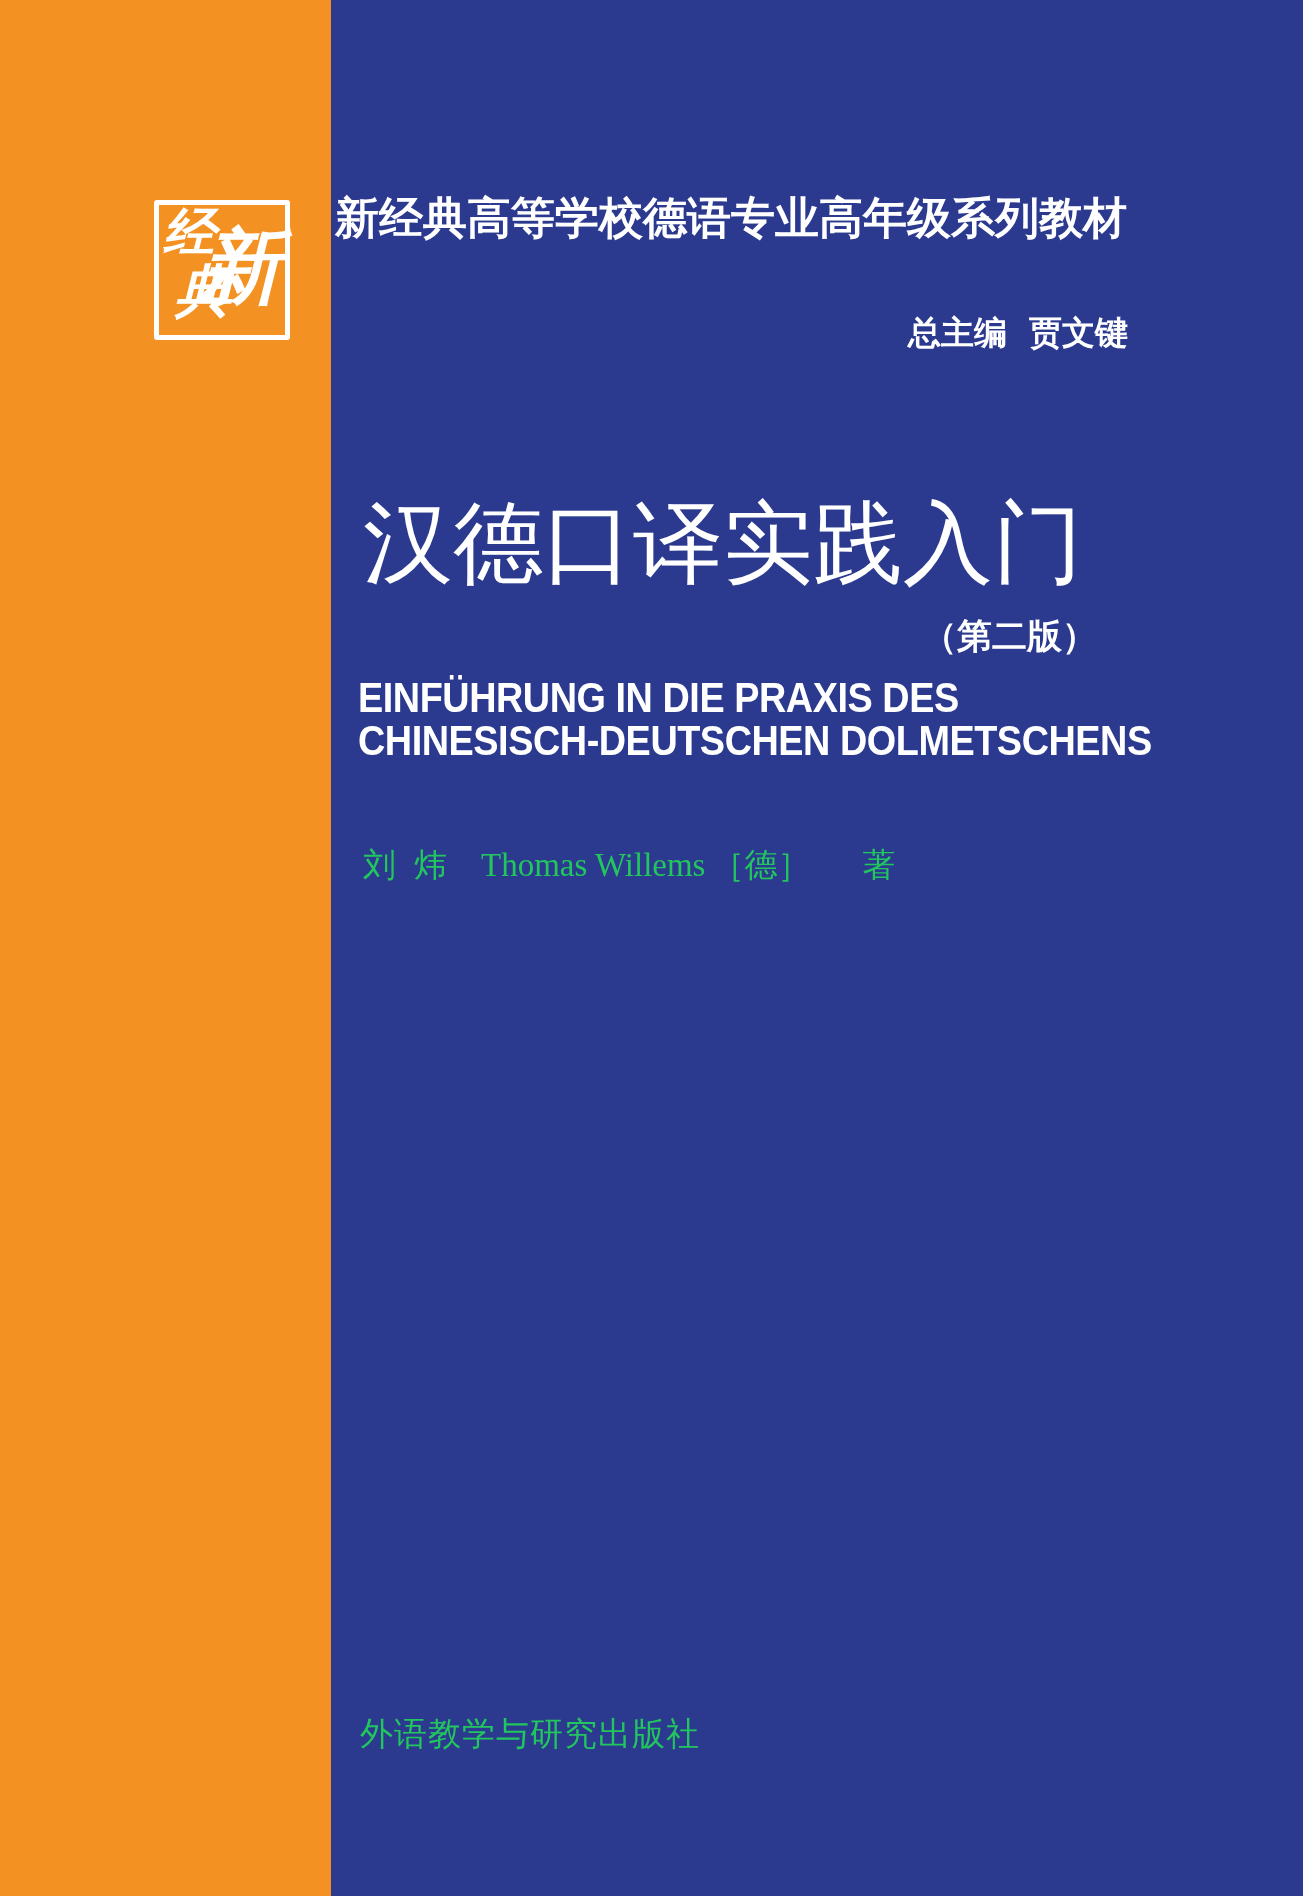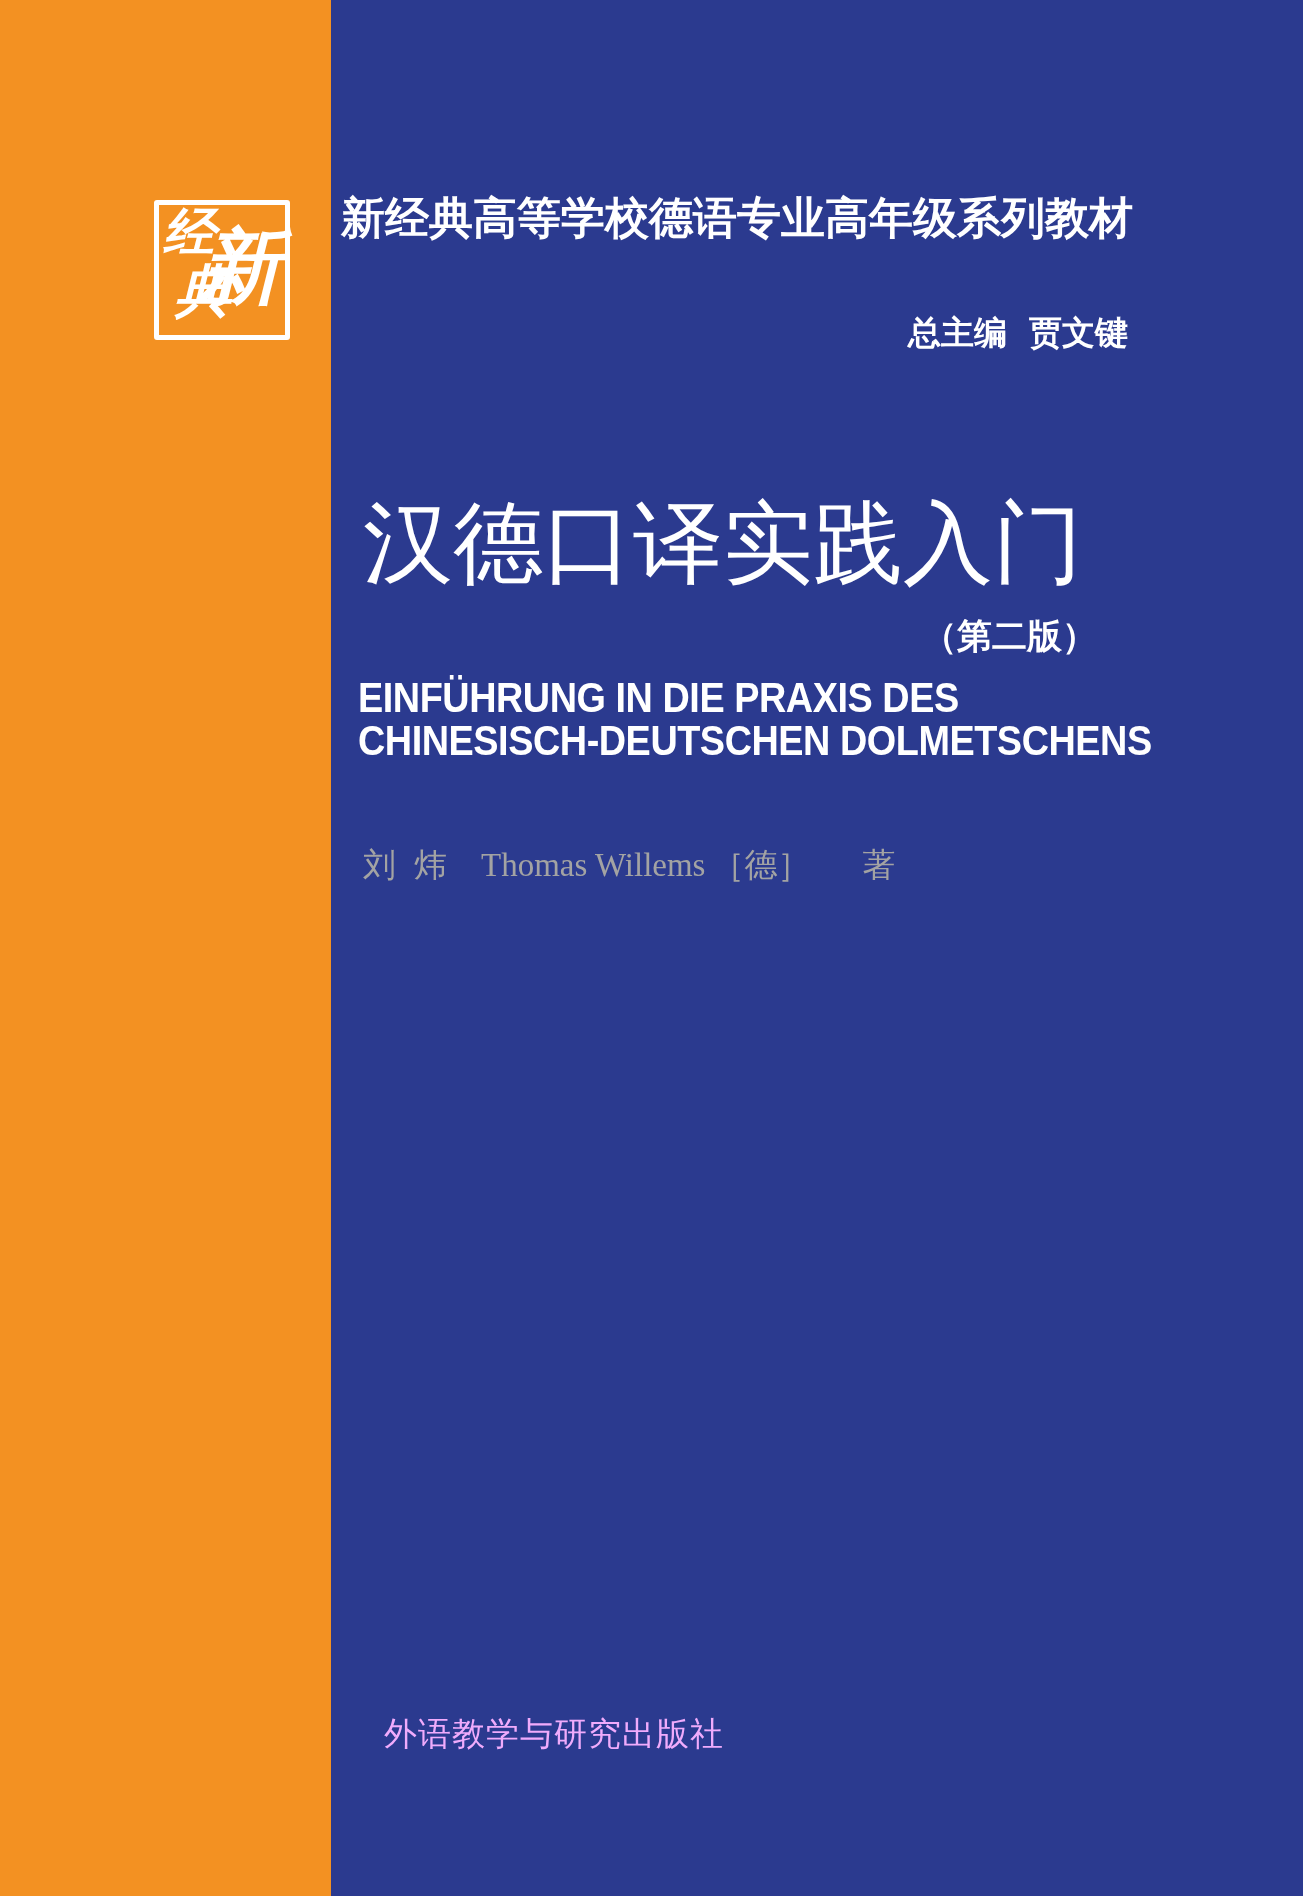--- a/index.html
+++ b/index.html
@@ -19,21 +19,21 @@
     position:absolute;left:154px;top:200px;width:136px;height:140px;
     border:5px solid #fff;border-radius:3px;box-sizing:border-box;
   }
   #seal span{position:absolute;color:#fff;font-family:"Liberation Serif",serif;
     font-style:italic;font-weight:bold;line-height:1;}
   #seal .jing{left:4px;top:2px;font-size:52px;}
   #seal .dian{left:16px;top:58px;font-size:56px;}
   #seal .xin{right:4px;top:22px;font-size:82px;}
   
   #series-title{
-    position:absolute;right:170px;top:195px;
+    position:absolute;right:176px;top:195px;
     color:#fff;font-family:"Liberation Serif",serif;font-weight:bold;
     font-size:44px;line-height:1.08;white-space:nowrap;
   }
   #editor-line{
     position:absolute;right:175px;top:296px;
     color:#fff;font-family:"Liberation Serif",serif;font-weight:bold;
     font-size:33px;line-height:1.1;white-space:nowrap;margin-top:19px;
   }
   #editor-line .gap{display:inline-block;width:22px;}
   
@@ -51,31 +51,31 @@
   #german-title{
     position:absolute;left:358px;top:676px;
     color:#fff;font-weight:bold;font-size:42px;line-height:43px;
     font-family:"Liberation Sans",sans-serif;white-space:nowrap;
     transform:scaleX(0.90);transform-origin:left top;letter-spacing:-0.5px;
   }
   #german-title span{display:block;}
   
   #author-line{
     position:absolute;left:363px;top:846px;
-    color:#a3a3a3;font-size:33px;line-height:1.2;
+    color:#22c55e;font-size:33px;line-height:1.2;
     font-family:"Liberation Serif",serif;white-space:nowrap;
   }
   #author-line .cn1{margin-right:18px;}
   #author-line .cn2{margin-right:34px;}
   #author-line .origin{margin-left:6px;}
   #author-line .role{margin-left:52px;}
   
   #publisher{
-    position:absolute;left:384px;top:1714px;
-    color:#f0abfc;font-size:33px;line-height:1.2;letter-spacing:1px;
+    position:absolute;left:360px;top:1714px;
+    color:#22c55e;font-size:33px;line-height:1.2;letter-spacing:1px;
     font-family:"Liberation Sans",sans-serif;white-space:nowrap;
   }
 </style>
 </head>
 <body>
 
 <div id="cover">
 
   <div id="orange-stripe"></div>
 

